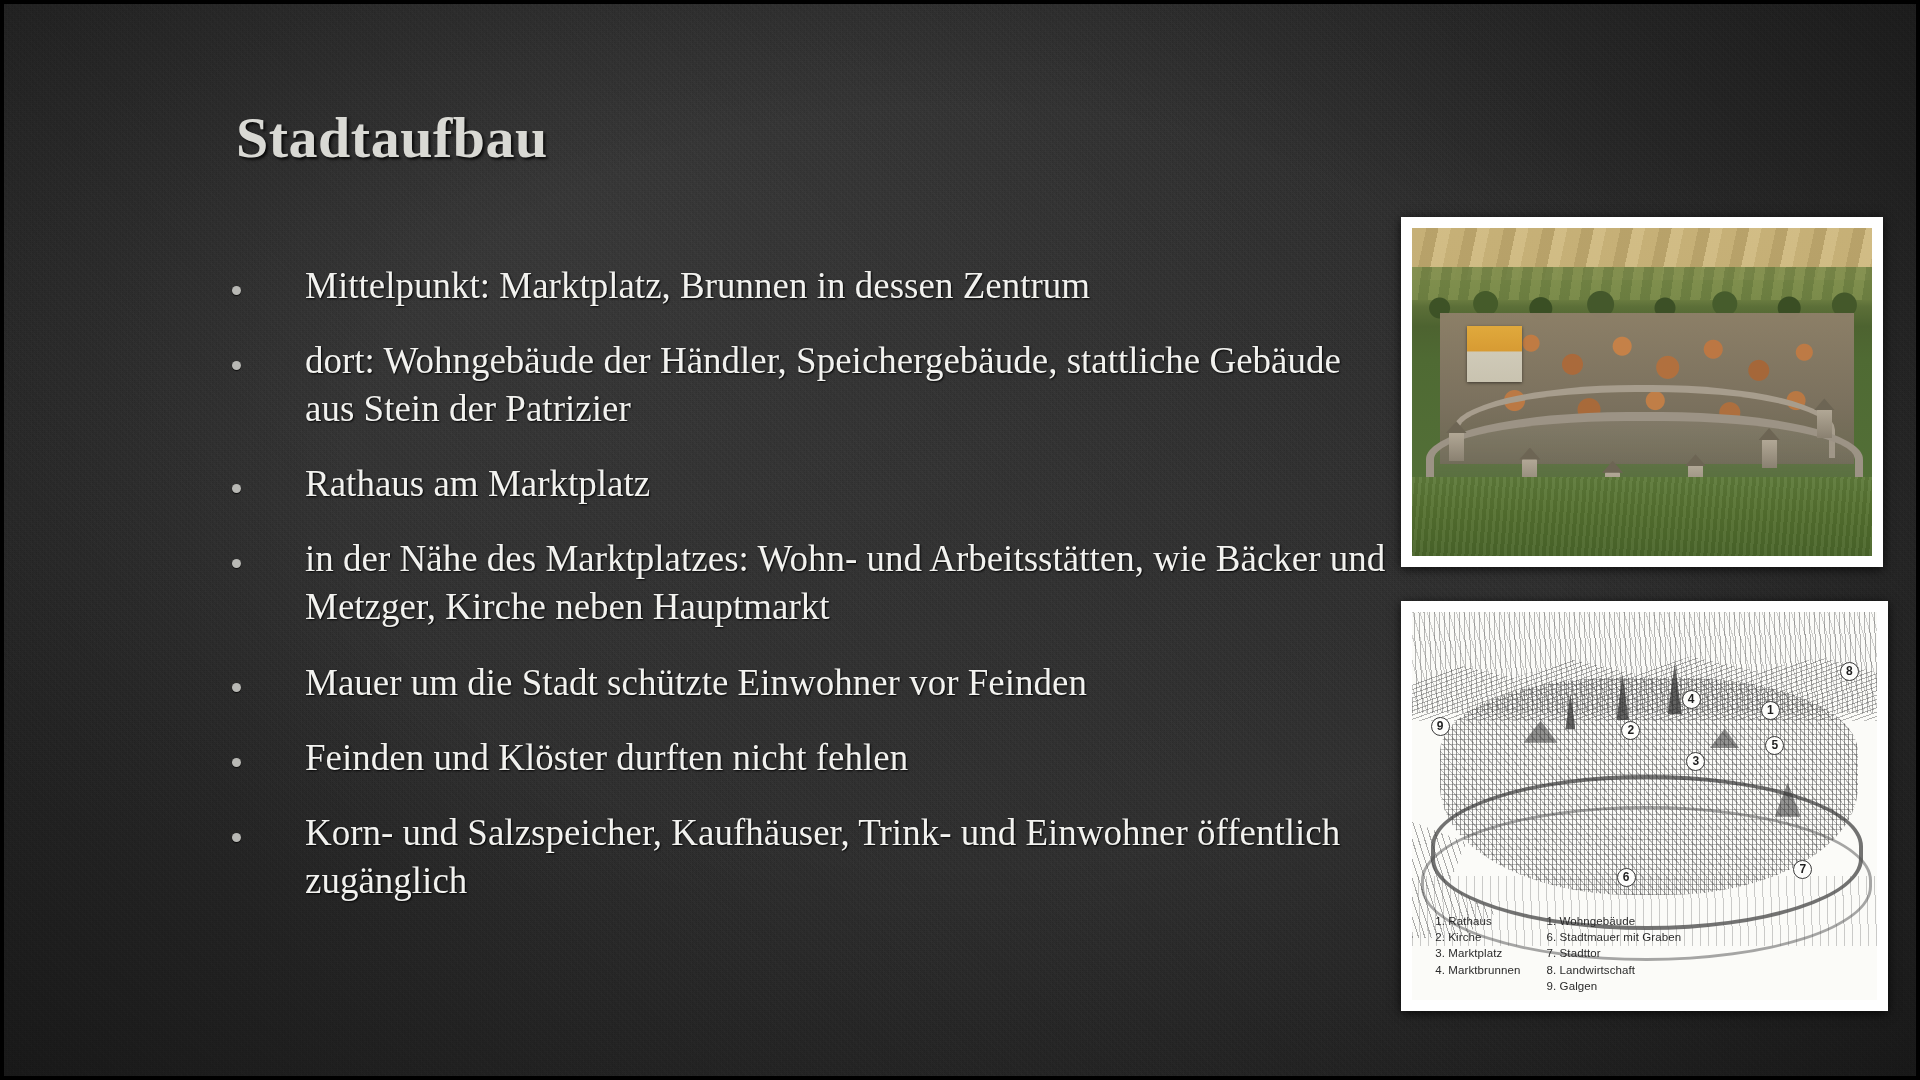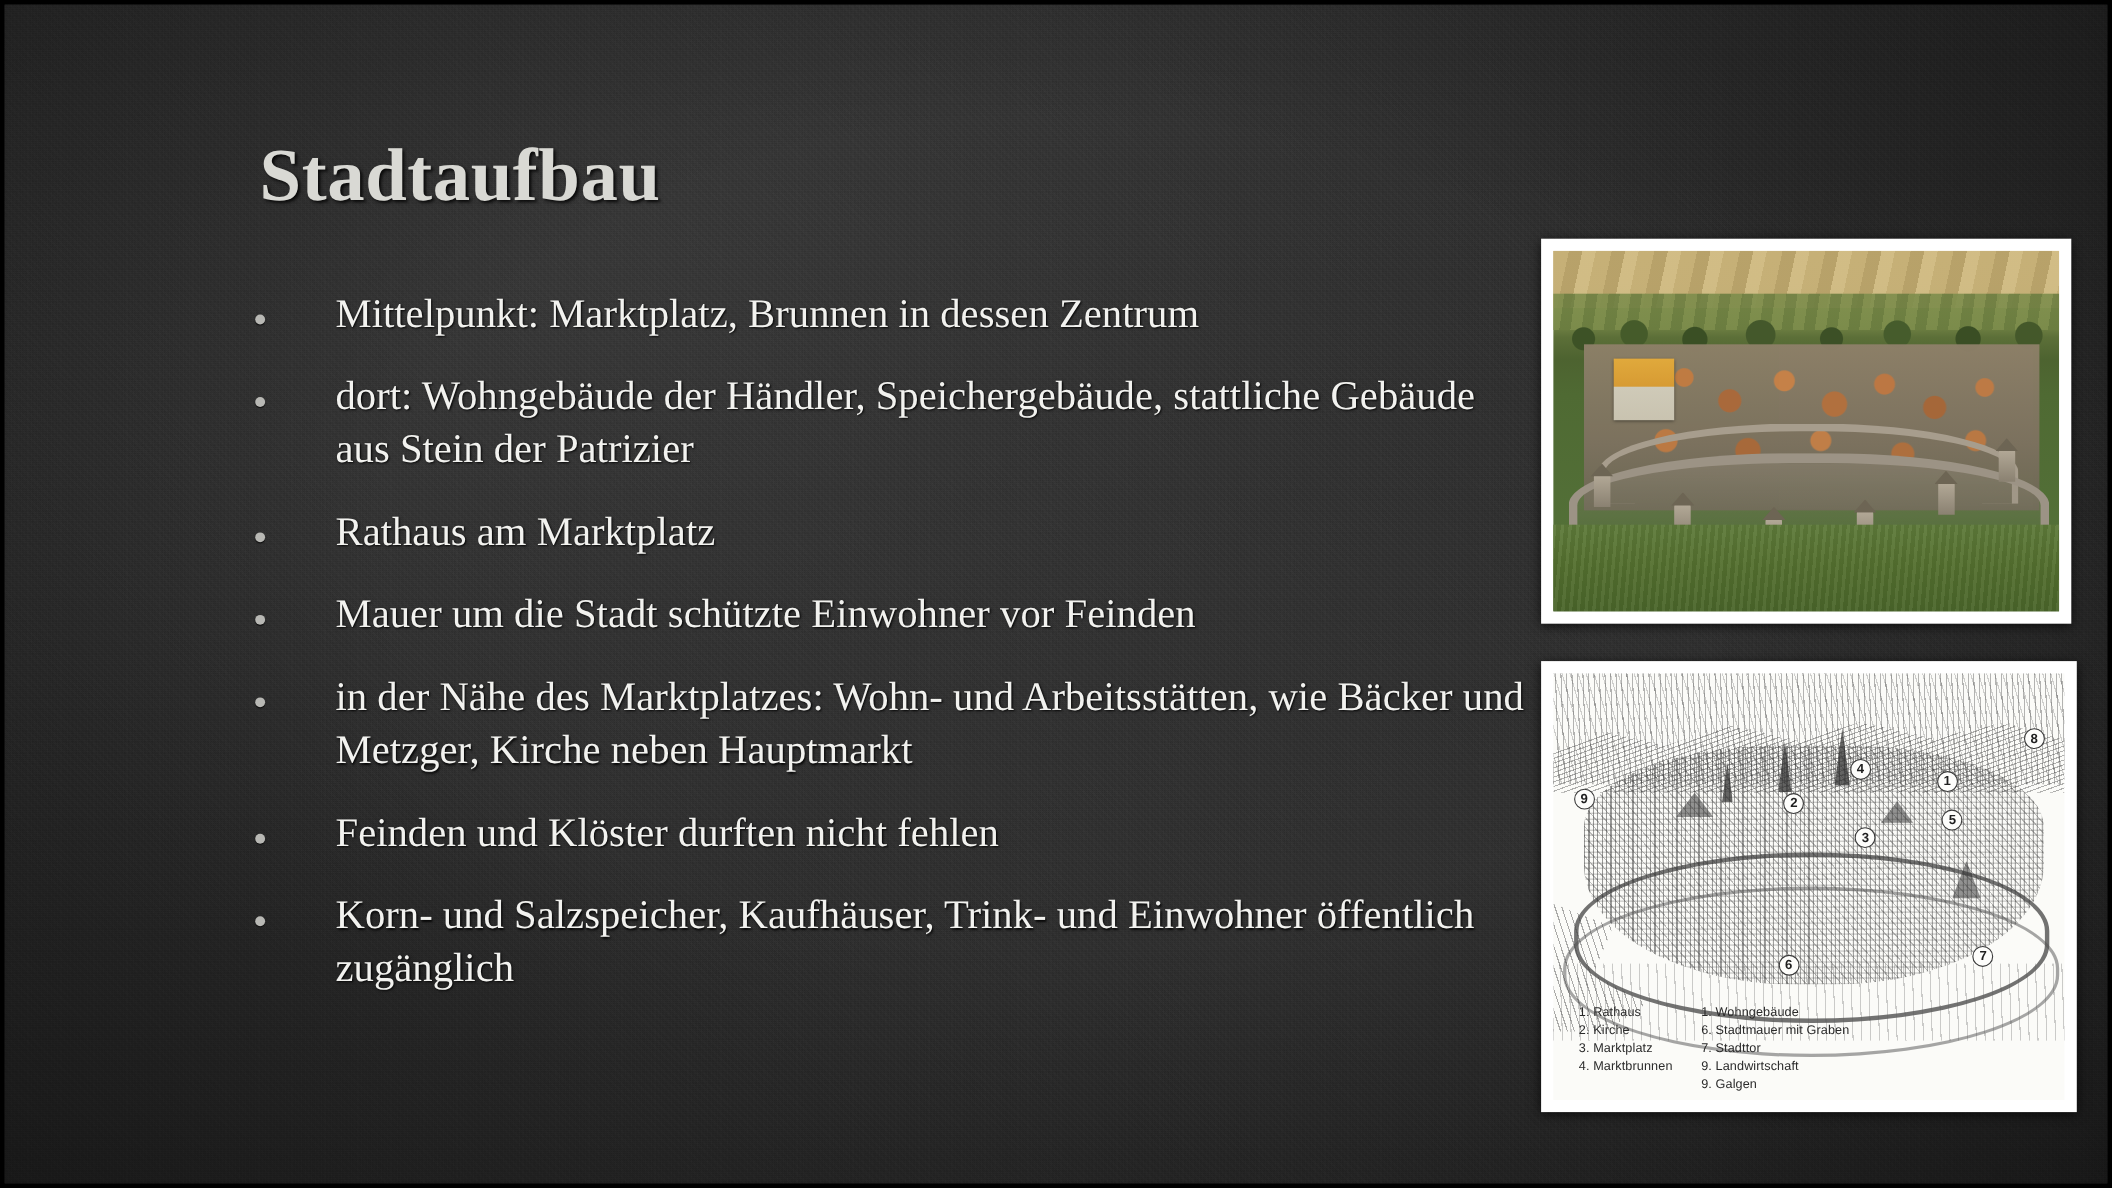--- a/index.html
+++ b/index.html
@@ -37,22 +37,22 @@
     background:radial-gradient(ellipse at 50% 45%, rgba(0,0,0,0) 45%, rgba(0,0,0,0.45) 100%);
     pointer-events:none;
     z-index:2;
   }
 
   .content { position:relative; z-index:5; }
 
   
   .title {
     position:absolute;
-    left:232px; top:121px;
-    font-size:68px;
+    left:232px; top:105px;
+    font-size:58px;
     line-height:1.0;
     color:#d9d9d4;
     letter-spacing:0.5px;
     text-shadow:2px 2px 3px rgba(0,0,0,0.85), 0 0 1px rgba(255,255,255,0.15);
     white-space:nowrap;
   }
 
   
   .bullets {
     position:absolute;
@@ -288,25 +288,25 @@
       <div class="bullet-row">
         <span class="bullet-dot"></span>
         <span class="bullet-text">dort: Wohngebäude der Händler, Speichergebäude, stattliche Gebäude aus Stein der Patrizier</span>
       </div>
       <div class="bullet-row">
         <span class="bullet-dot"></span>
         <span class="bullet-text">Rathaus am Marktplatz</span>
       </div>
       <div class="bullet-row">
         <span class="bullet-dot"></span>
+        <span class="bullet-text">in der Nähe des Marktplatzes: Wohn- und Arbeitsstätten, wie Bäcker und Metzger, Kirche neben Hauptmarkt</span>
+      </div>
+      <div class="bullet-row">
+        <span class="bullet-dot"></span>
         <span class="bullet-text">Mauer um die Stadt schützte Einwohner vor Feinden</span>
-      </div>
-      <div class="bullet-row">
-        <span class="bullet-dot"></span>
-        <span class="bullet-text">in der Nähe des Marktplatzes: Wohn- und Arbeitsstätten, wie Bäcker und Metzger, Kirche neben Hauptmarkt</span>
       </div>
       <div class="bullet-row">
         <span class="bullet-dot"></span>
         <span class="bullet-text">Feinden und Klöster durften nicht fehlen</span>
       </div>
       <div class="bullet-row">
         <span class="bullet-dot"></span>
         <span class="bullet-text">Korn- und Salzspeicher, Kaufhäuser, Trink- und Einwohner öffentlich zugänglich</span>
       </div>
     </div>
@@ -365,21 +365,21 @@
             <ol>
               <li>1. Rathaus</li>
               <li>2. Kirche</li>
               <li>3. Marktplatz</li>
               <li>4. Marktbrunnen</li>
             </ol>
             <ol>
               <li>1. Wohngebäude</li>
               <li>6. Stadtmauer mit Graben</li>
               <li>7. Stadttor</li>
-              <li>9. Landwirtschaft</li>
+              <li>8. Landwirtschaft</li>
               <li>9. Galgen</li>
             </ol>
           </div>
         </div>
       </div>
     </div>
 
   </div>
 </div>
 

